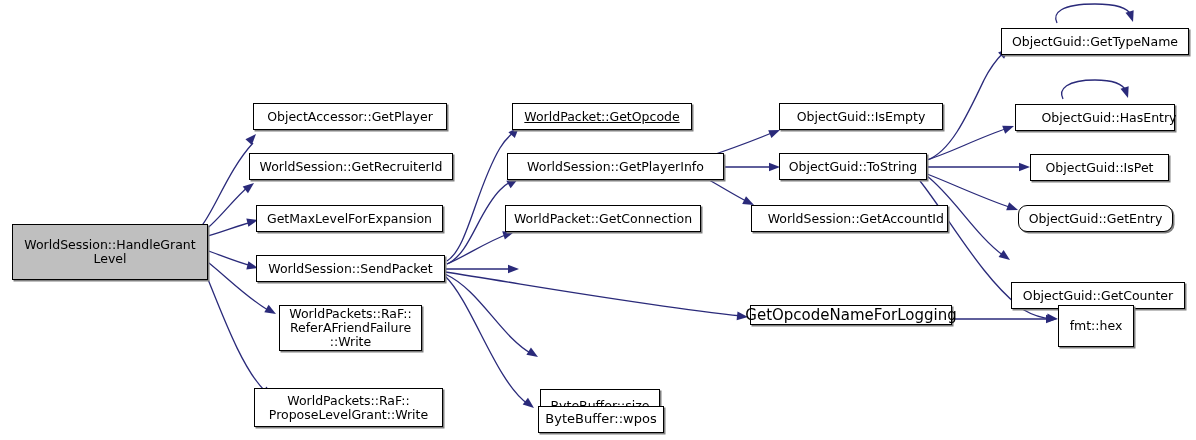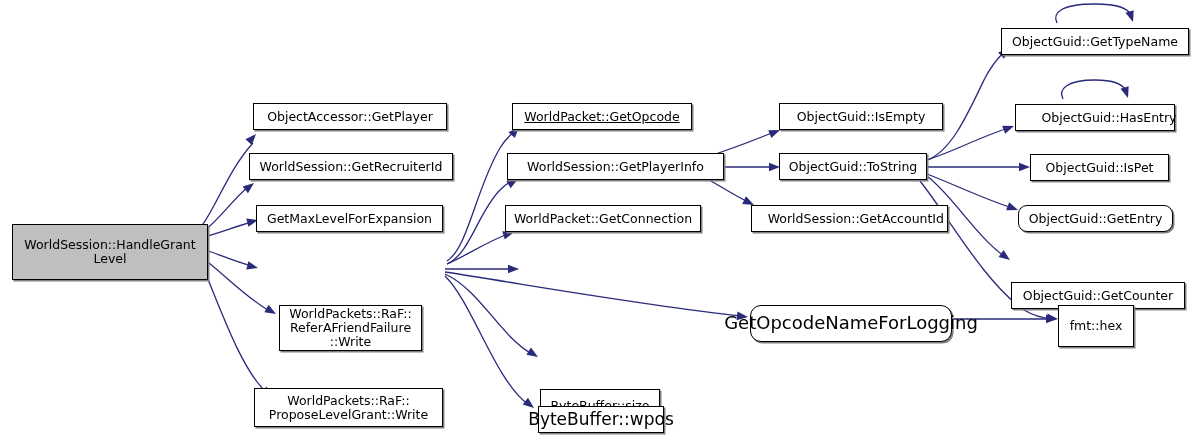--- a/index.html
+++ b/index.html
@@ -75,20 +75,23 @@
     </div>
     <div class="node" style="left: 253px; top: 103px; width: 194px; height: 27px; font-size: 12.5px;">
       <span class="lbl">ObjectAccessor::GetPlayer</span>
     </div>
     <div class="node" style="left: 249px; top: 153px; width: 204px; height: 27px; font-size: 12.5px;">
       <span class="lbl">WorldSession::GetRecruiterId</span>
     </div>
     <div class="node" style="left: 256px; top: 205px; width: 187px; height: 27px; font-size: 12.5px;">
       <span class="lbl">GetMaxLevelForExpansion</span>
     </div>
+    <div class="node" style="left: 256px; top: 255px; width: 189px; height: 27px; font-size: 12.5px;">
+      <span class="lbl">WorldSession::SendPacket</span>
+    </div>
     <div class="node" style="left: 279px; top: 305px; width: 143px; height: 46px; font-size: 12.5px;">
       <span class="lbl">WorldPackets::RaF::
 ReferAFriendFailure
 ::Write</span>
     </div>
     <div class="node" style="left: 254px; top: 388px; width: 189px; height: 39px; font-size: 12.5px;">
       <span class="lbl">WorldPackets::RaF::
 ProposeLevelGrant::Write</span>
     </div>
     <div class="node" style="left: 512px; top: 103px; width: 180px; height: 27px; font-size: 12.5px; text-decoration: underline;">
@@ -96,33 +99,33 @@
     </div>
     <div class="node" style="left: 507px; top: 153px; width: 217px; height: 27px; font-size: 12.5px;">
       <span class="lbl">WorldSession::GetPlayerInfo</span>
     </div>
     <div class="node" style="left: 505px; top: 205px; width: 196px; height: 27px; font-size: 12.5px;">
       <span class="lbl">WorldPacket::GetConnection</span>
     </div>
     <div class="node" style="left: 540px; top: 356px; width: 120px; height: 34px; font-size: 12.5px; margin-top: 33px;">
       <span class="lbl">ByteBuffer::size</span>
     </div>
-    <div class="node" style="left: 538px; top: 406px; width: 126px; height: 27px; font-size: 17px;">
+    <div class="node" style="left: 538px; top: 406px; width: 126px; height: 27px; font-size: 13px;">
       <span class="lbl">ByteBuffer::wpos</span>
     </div>
     <div class="node" style="left: 779px; top: 103px; width: 164px; height: 27px; font-size: 12.5px; align-items: center;">
       <span class="lbl">ObjectGuid::IsEmpty</span>
     </div>
     <div class="node" style="left: 779px; top: 153px; width: 148px; height: 27px; font-size: 12.5px;">
       <span class="lbl">ObjectGuid::ToString</span>
     </div>
     <div class="node" style="left: 751px; top: 205px; width: 197px; height: 27px; font-size: 12.5px; justify-content: flex-end;">
       <span class="lbl">WorldSession::GetAccountId</span>
     </div>
-    <div class="node" style="left: 750px; top: 305px; width: 202px; height: 37px; font-size: 18px; border-radius: 11px;">
+    <div class="node" style="left: 750px; top: 305px; width: 202px; height: 20px; font-size: 15px;">
       <span class="lbl">GetOpcodeNameForLogging</span>
     </div>
     <div class="node" style="left: 1001px; top: 28px; width: 188px; height: 27px; font-size: 12.5px;">
       <span class="lbl">ObjectGuid::GetTypeName</span>
     </div>
     <div class="node" style="left: 1015px; top: 104px; width: 160px; height: 27px; font-size: 12.5px; padding-left: 28px;">
       <span class="lbl">ObjectGuid::HasEntry</span>
     </div>
     <div class="node" style="left: 1030px; top: 154px; width: 139px; height: 27px; font-size: 12.5px;">
       <span class="lbl">ObjectGuid::IsPet</span>

